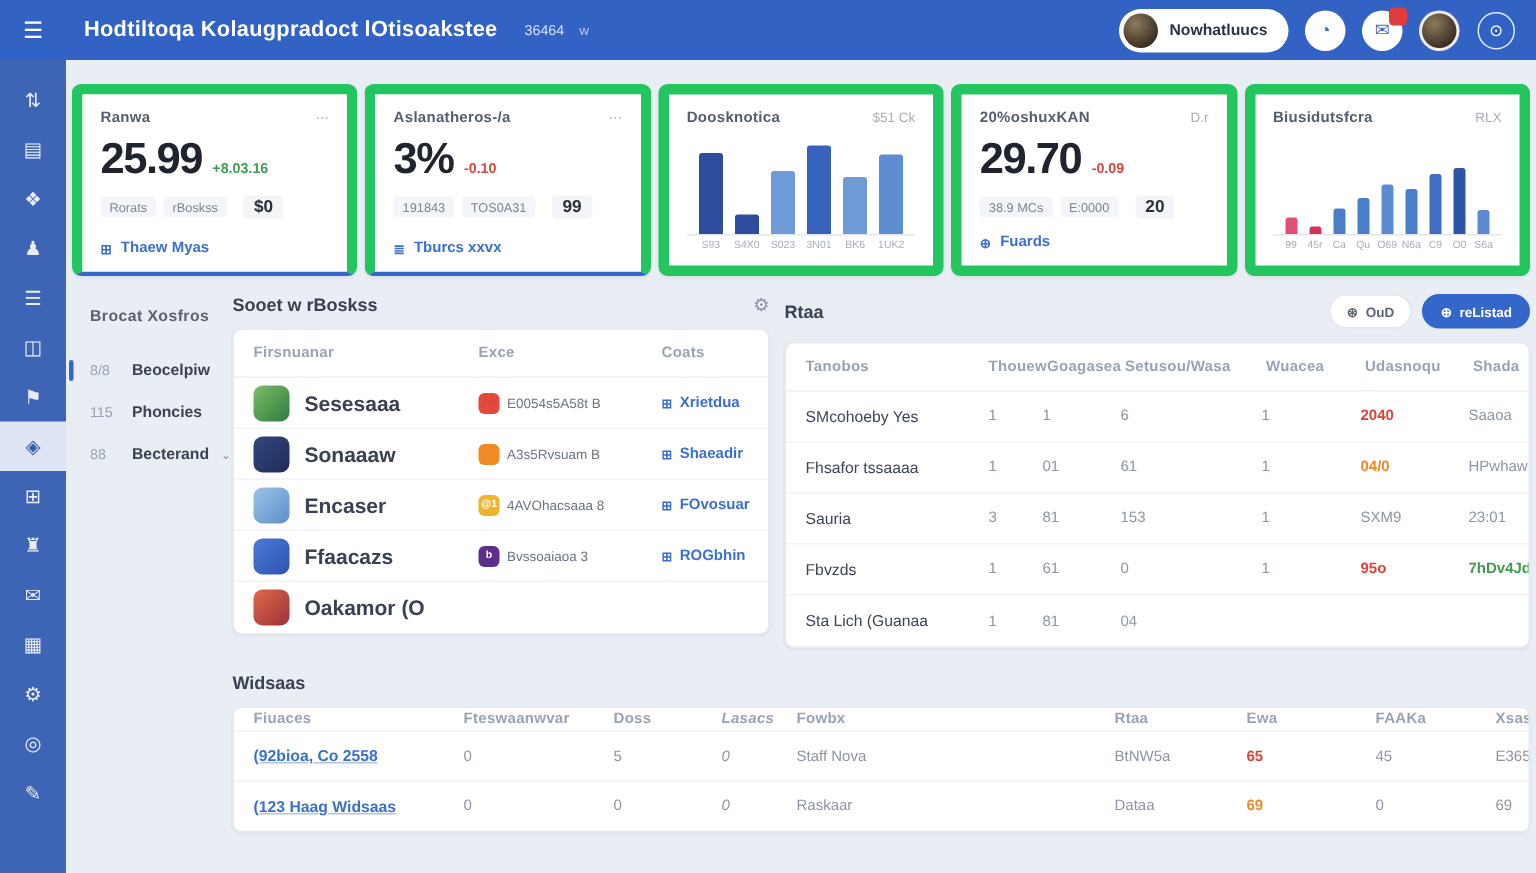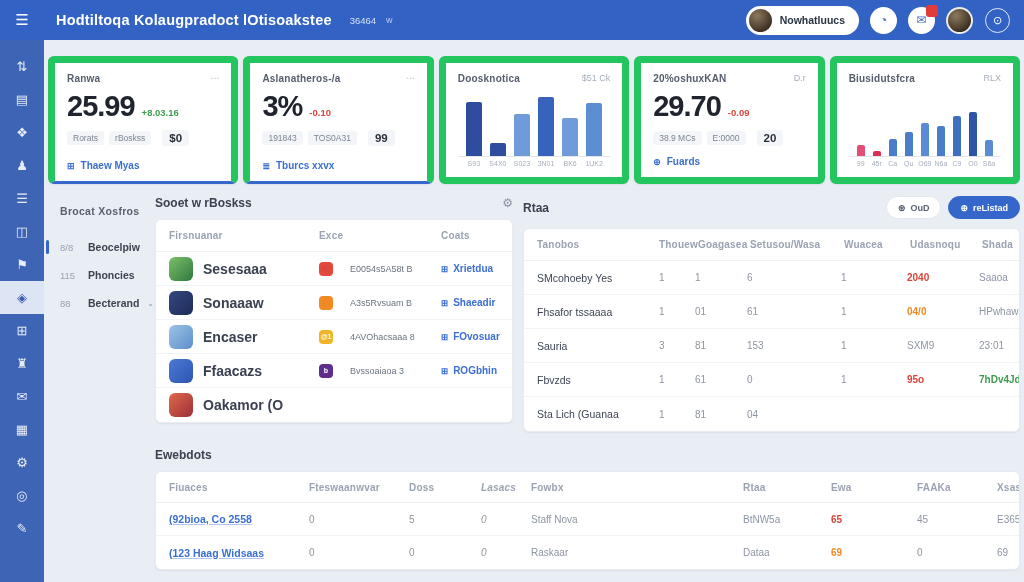--- a/index.html
+++ b/index.html
@@ -101,21 +101,21 @@
   .appicon[data-app="sky"]   { background:linear-gradient(135deg,#9cc3e8,#5d8fc9); }
   .appicon[data-app="blue"]  { background:linear-gradient(135deg,#4d79d6,#2b55b0); }
   .appicon[data-app="red"]   { background:linear-gradient(135deg,#e06a4a,#9c2f38); }
   .app-name { font-size:14px; color:#3a4150;font-weight:bold; }
   .badge { width:14px; height:14px; border-radius:4px; display:inline-flex; align-items:center;
     justify-content:center; font-size:7px; font-weight:bold; color:#fff; flex:0 0 14px; }
   .badge[data-color="red"]    { background:#e5493d; }
   .badge[data-color="orange"] { background:#f08a24; }
   .badge[data-color="amber"]  { background:#f0b429; }
   .badge[data-color="purple"] { background:#5d2e8c; }
-  .detail { font-size:9px; color:#6b7480;margin-left:12px; }
+  .detail { font-size:9px; color:#6b7480; }
   .rowlink { display:flex; align-items:center; gap:5px; font-size:10px; font-weight:bold; color:#3b6fd0; }
   .rowlink .lk-ic { font-size:8.5px; }
 
   
   .data-section { position:absolute; left:523px; top:196px; width:497px; }
   .data-section .trow { height:34px; }
   .btns { display:flex; gap:7px; }
   .pill { display:flex; align-items:center; gap:5px; height:23px; padding:0 11px;
     border-radius:12px; font-size:9px; font-weight:bold; cursor:pointer; }
   .pill.white { background:#fff; border:1px solid #e3e7ee; color:#5a6472; }
@@ -124,21 +124,21 @@
   .dt-c3 { flex:0 0 94px; } .dt-c4 { flex:0 0 66px; } .dt-c5 { flex:0 0 72px; } .dt-c6 { flex:1; }
   .cell-name { font-size:10.5px; color:#3d4554; }
   .cell { font-size:10px; color:#8d95a3; }
   .cell[data-color], .cellb[data-color] { font-weight:bold; }
   [data-color="red"]    { color:#d9453a; }
   [data-color="orange"] { color:#f08a24; }
   [data-color="green"]  { color:#3f9b4f; }
 
   
   .inv-section { position:absolute; left:155px; top:448px; width:865px; }
-  .inv-section .thead { height:31px; }
+  .inv-section .thead { height:16px; }
   .inv-section .trow { height:33px; }
   .it-c0 { flex:0 0 140px; } .it-c1 { flex:0 0 100px; } .it-c2 { flex:0 0 72px; }
   .it-c3 { flex:0 0 50px;font-style:italic; } .it-c4 { flex:0 0 212px; } .it-c5 { flex:0 0 88px; }
   .it-c6 { flex:0 0 86px; } .it-c7 { flex:0 0 80px; } .it-c8 { flex:1; }
   .cell-link { font-size:10.5px; font-weight:bold; color:#3b6fd0; text-decoration:underline;
     text-decoration-color:rgba(59,111,208,.4); }
 </style>
 </head>
 <body>
 
@@ -477,21 +477,21 @@
         <span class="dt-c3 cell">04</span>
         <span class="dt-c4 cell"></span>
         <span class="dt-c5 cell"></span>
         <span class="dt-c6 cell"></span>
       </div>
     </div>
   </section>
 
   <section class="inv-section">
     <div class="section-title-row">
-      <span class="section-title">Ewebdots</span>
+      <span class="section-title">Widsaas</span>
     </div>
     <div class="tcard">
       <div class="thead">
         <span class="it-c0">Fiuaces</span>
         <span class="it-c1">Fteswaanwvar</span>
         <span class="it-c2">Doss</span>
         <span class="it-c3">Lasacs</span>
         <span class="it-c4">Fowbx</span>
         <span class="it-c5">Rtaa</span>
         <span class="it-c6">Ewa</span>

